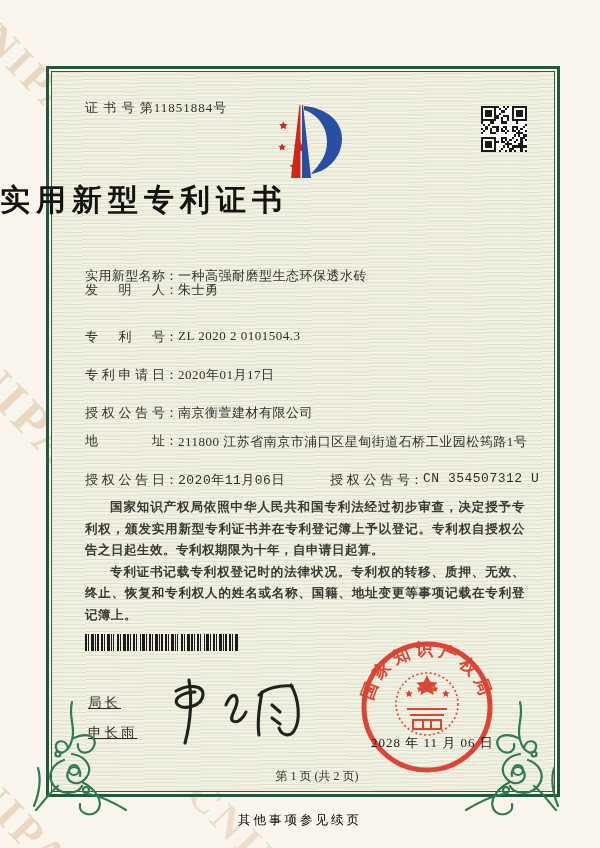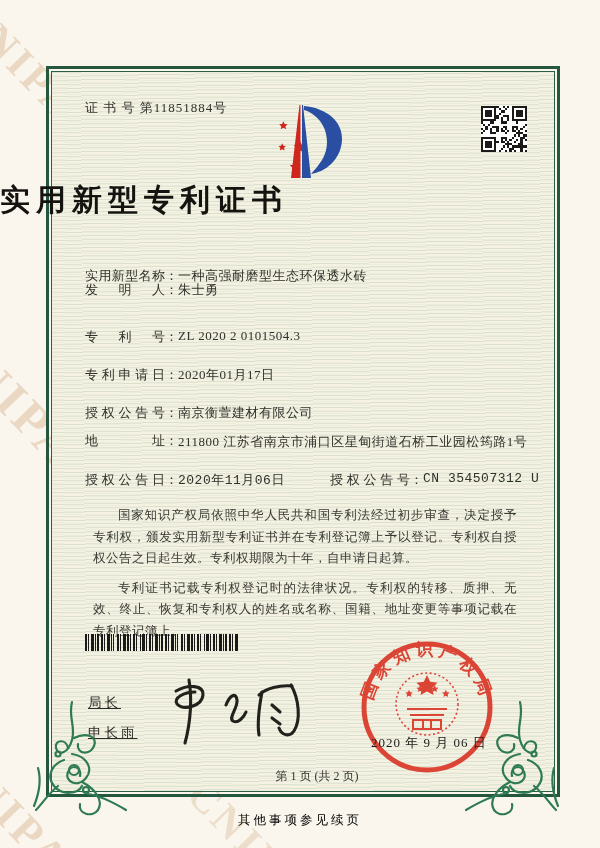--- a/index.html
+++ b/index.html
@@ -41,21 +41,21 @@
   .frow{position:absolute;left:0;white-space:nowrap;}
   .lbl{display:inline-block;width:80px;text-align:justify;text-align-last:justify;vertical-align:top;}
   .colon{display:inline-block;vertical-align:top;}
   .val{display:inline-block;vertical-align:top;letter-spacing:0.5px;}
   .val-wrap{white-space:normal;width:372px;line-height:20px;}
   .r0{top:267px;} .r1{top:281px;} .r2{top:328px;} .r3{top:366px;} .r4{top:404px;} .r5{top:432px;} .r6{top:471px;font-family:Liberation Mono, monospace;}
   .grant-right{position:absolute;left:245px;top:0;white-space:nowrap;}
 
   .paras{position:absolute;left:85px;top:497px;width:440px;font-size:12.5px;color:#3a3832;
          text-align:justify;line-height:21.5px;letter-spacing:0.5px;}
-  .paras p{margin:8px;text-indent:2em;}
+  .paras p{margin:0;text-indent:2em;font-weight:bold;}
 
   .barcode{position:absolute;left:85px;top:634px;width:156px;height:17px;}
 
   .signer{position:absolute;left:88px;top:688px;font-size:13.5px;color:#2c2a25;letter-spacing:3px;line-height:30px;text-decoration:underline;}
   .signature{position:absolute;left:162px;top:675px;}
 
   .seal{position:absolute;left:357px;top:637px;}
   .seal-date{position:absolute;left:371px;top:734px;font-size:13px;color:#1d1b18;letter-spacing:1px;}
 
   .page-info{position:absolute;left:17px;top:768px;width:600px;text-align:center;font-size:12px;color:#33312c;}
@@ -342,21 +342,21 @@
         </g>
         <g stroke="#da3727" fill="none" stroke-width="2">
           <path d="M50,72 h40"></path>
           <path d="M53,78 h34"></path>
           <rect x="56" y="83" width="28" height="9"></rect>
           <path d="M66,83 v9 M74,83 v9"></path>
         </g>
         <circle cx="70" cy="67" r="31" fill="none" stroke="#da3727" stroke-width="1.6" stroke-dasharray="2,2.5"></circle>
       </g>
     </svg>
-    <div class="seal-date">2020 年 9 月 06 日</div>
+    <div class="seal-date">2028 年 11 月 06 日</div>
 
     <div class="page-info">第 1 页 (共 2 页)</div>
     <div class="note">其他事项参见续页</div>
   </div>
 
   <svg class="orn orn-left" width="112" height="118" viewBox="0 0 112 118">
     <g fill="none" stroke="#2e7a52" stroke-width="2.2" stroke-linecap="round">
       <path d="M44,4 C40,20 48,28 44,42 C40,56 30,58 28,50 C26,42 38,40 40,50"></path>
       <path d="M46,40 C58,34 70,38 66,48 C62,58 48,56 50,46"></path>
       <path d="M44,56 C58,58 66,70 58,80 C50,90 36,84 40,74 C43,66 54,68 52,78"></path>

